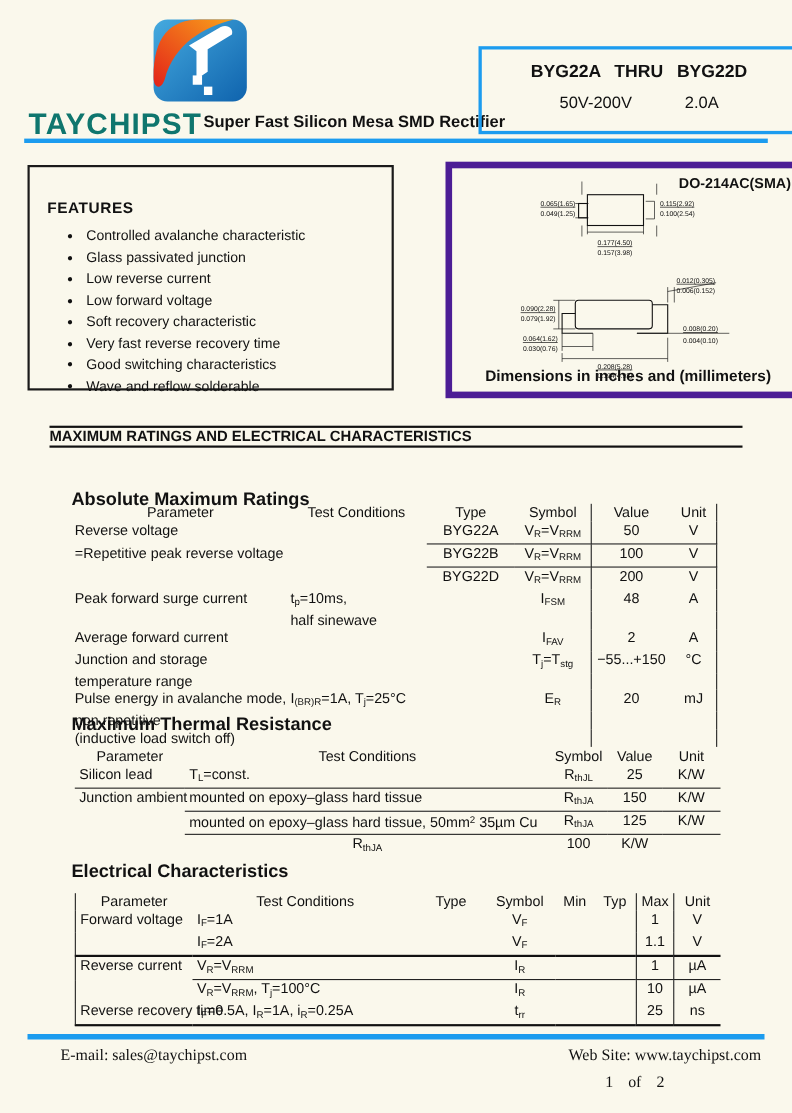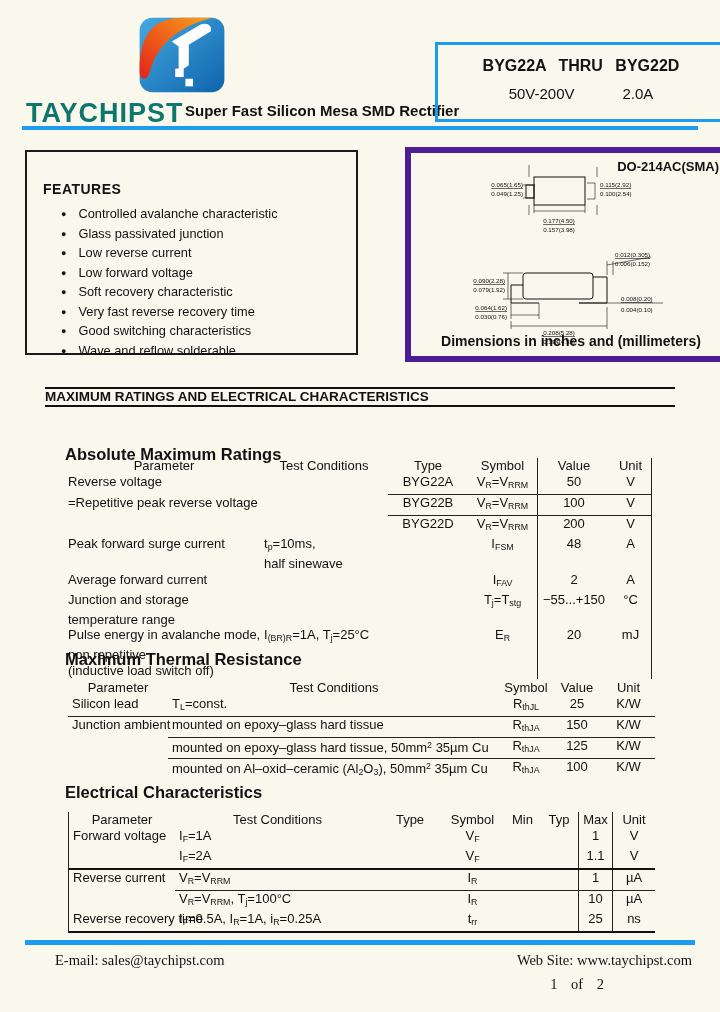--- a/index.html
+++ b/index.html
@@ -294,21 +294,20 @@
     <div class="c ctr bb">150</div>
     <div class="c ctr bb">K/W</div>
 
     <div class="c"></div>
     <div class="c pl bb">mounted on epoxy–glass hard tissue, 50mm<sup>2</sup> 35µm Cu</div>
     <div class="c ctr bb">R<sub>thJA</sub></div>
     <div class="c ctr bb">125</div>
     <div class="c ctr bb">K/W</div>
 
     <div class="c"></div>
-    <div class="c pl">mounted on Al–oxid–ceramic (Al<sub>2</sub>O<sub>3</sub>), 50mm<sup>2</sup> 35µm Cu</div>
     <div class="c ctr">R<sub>thJA</sub></div>
     <div class="c ctr">100</div>
     <div class="c ctr">K/W</div>
   </div>
 
   <div class="h2 h2-ec">Electrical Characteristics</div>
   <div class="tbl ec-tbl">
     <div class="c ctr vl">Parameter</div>
     <div class="c ctr">Test Conditions</div>
     <div class="c ctr">Type</div>

